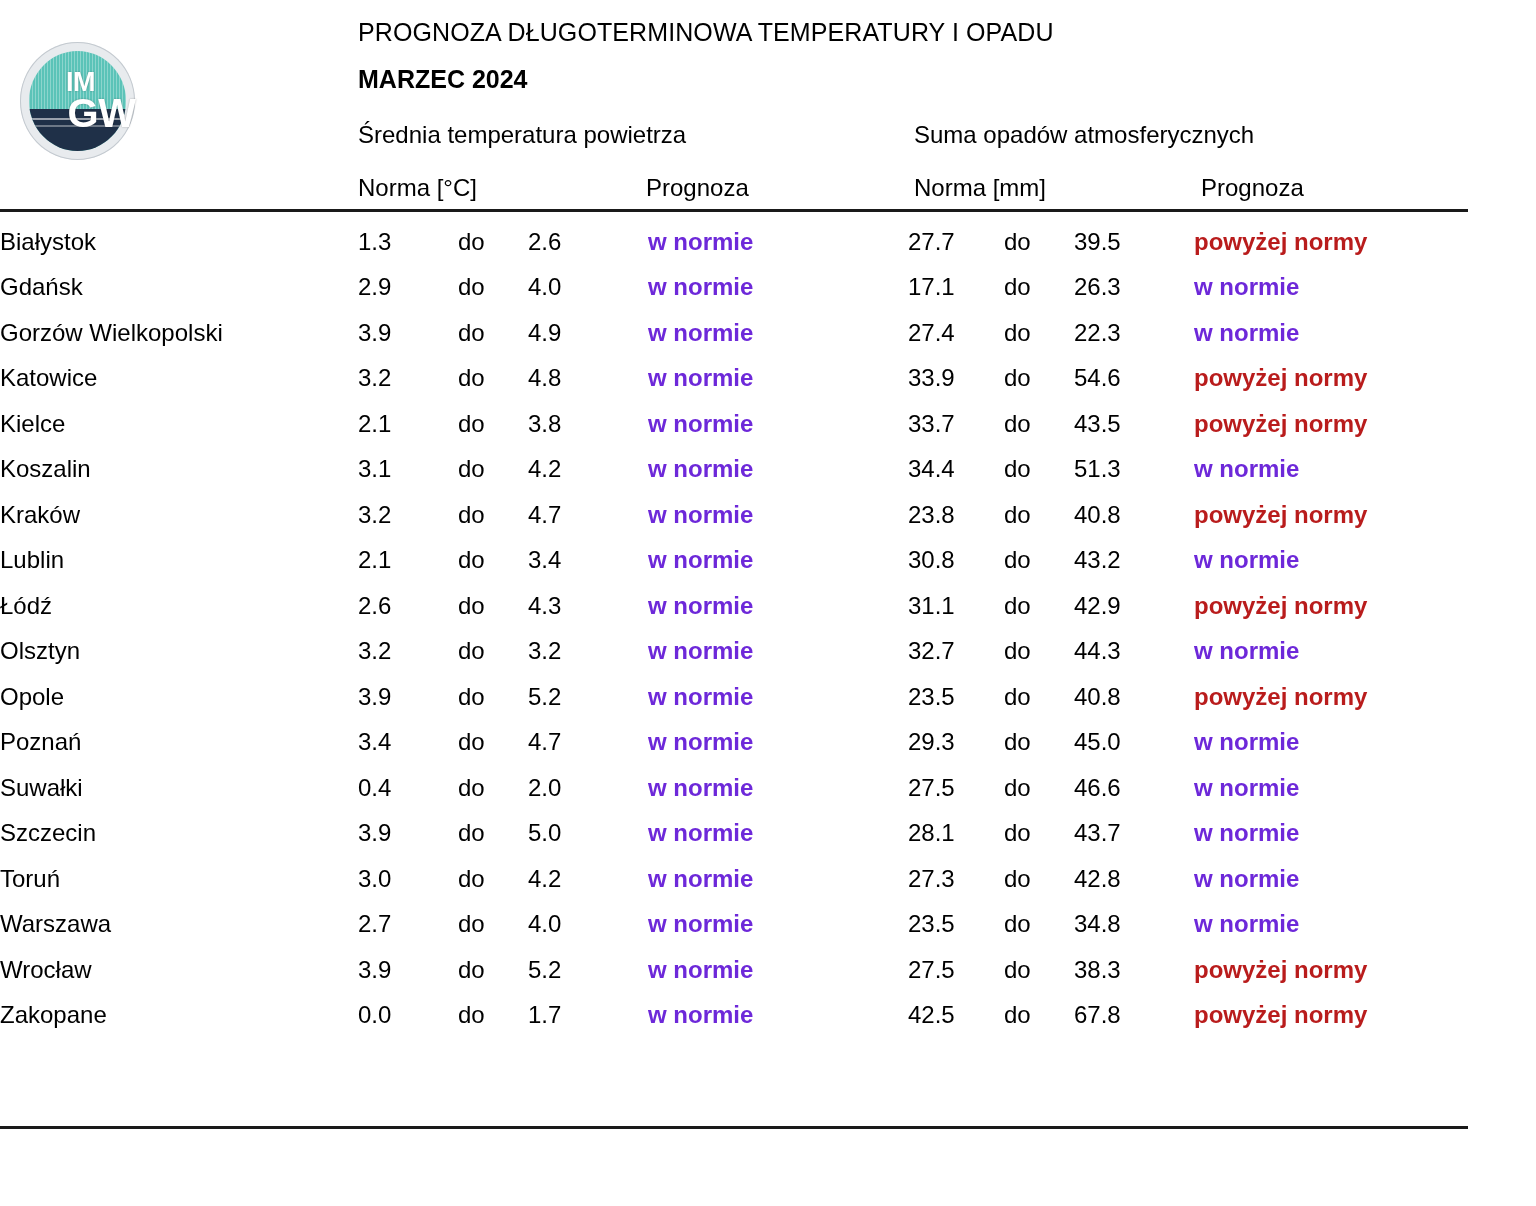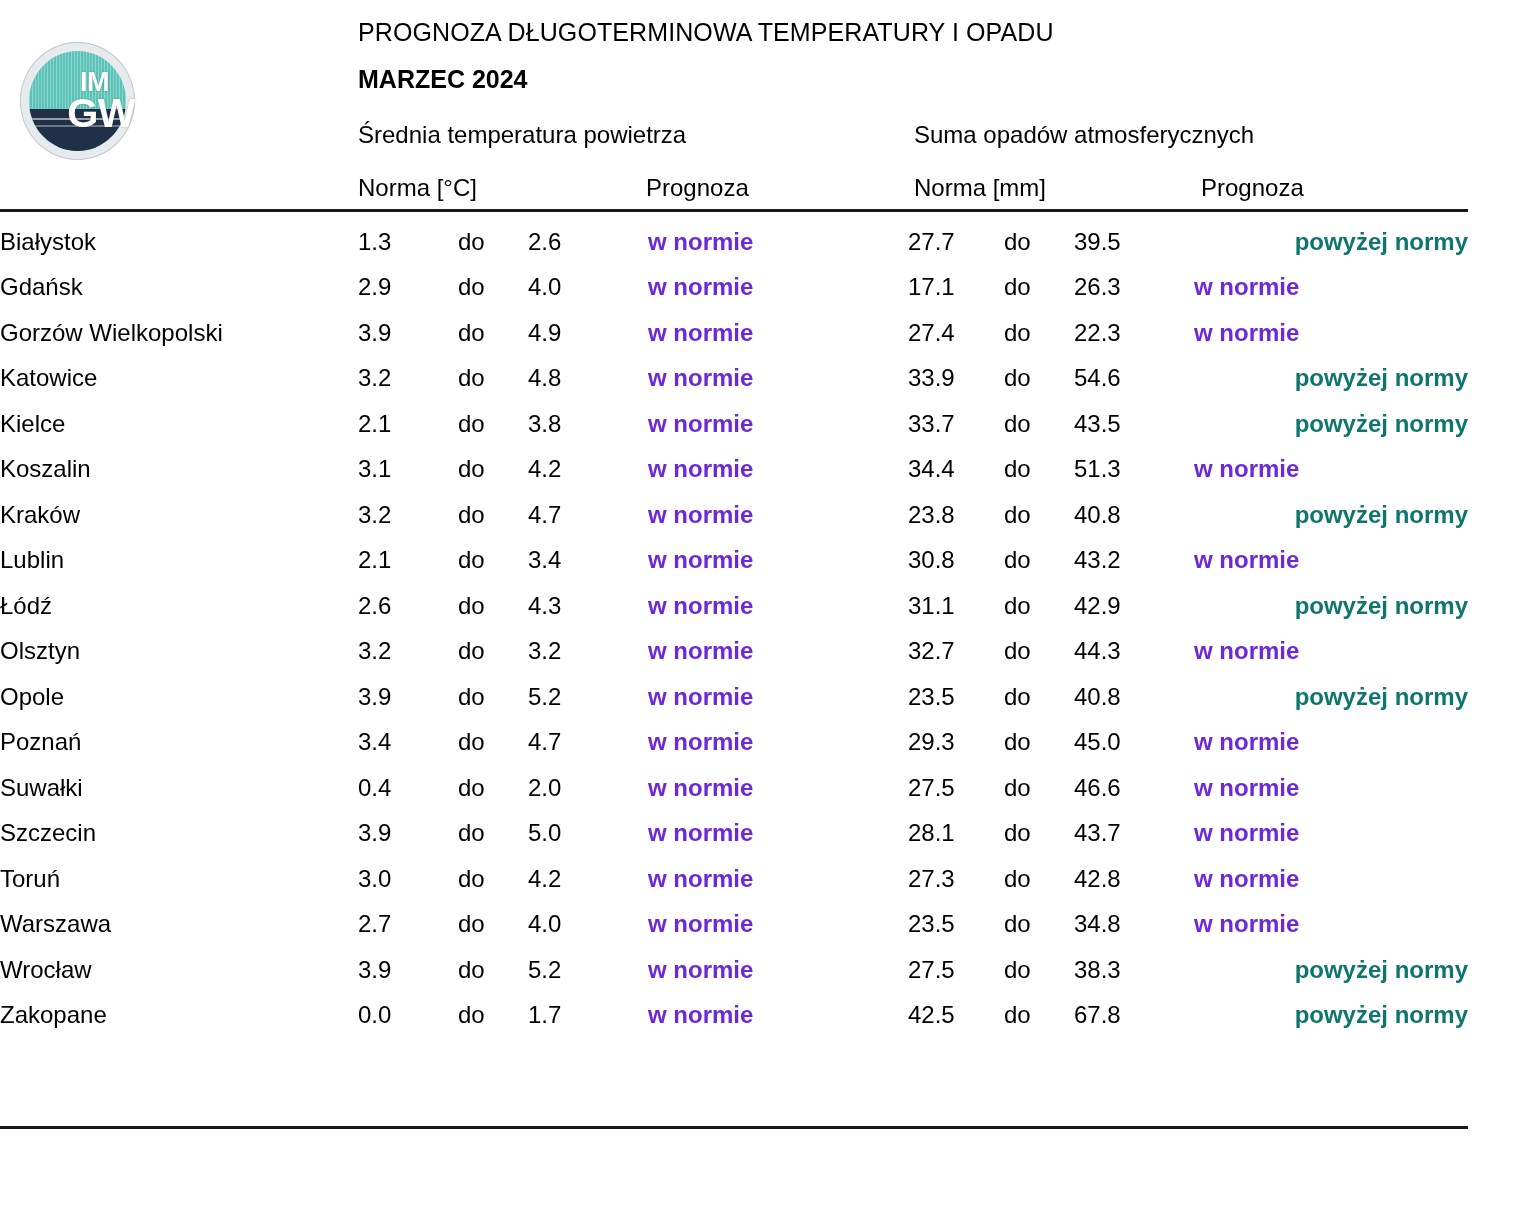--- a/index.html
+++ b/index.html
@@ -70,26 +70,26 @@
   }
   .logo-bottom::after {
     content: "";
     position: absolute;
     left: 0; right: 0; top: 38%;
     height: 2px;
     background: rgba(255,255,255,0.35);
   }
   .logo-text {
     position: absolute;
-    left: 0; top: 0;
+    left: 16px; top: 0;
     width: 115px;
     height: 118px;
     display: flex;
     flex-direction: column;
-    align-items: flex-end;
+    align-items: center;
     justify-content: center;
     color: #ffffff;
     font-weight: bold;
     font-family: "Liberation Sans", sans-serif;
     letter-spacing: -0.5px;
     line-height: 0.92;
     text-shadow: 0 0 2px rgba(0,0,0,0.30);
   }
   .logo-text .l1 { font-size: 27px; margin-right: 26px; }
   .logo-text .l2 { font-size: 40px; margin-left: 16px; }
@@ -169,21 +169,21 @@
   .c-city  { width: 358px; padding-left: 14px; }
   .c-tmin  { width: 100px; }
   .c-tdo   { width: 70px;  }
   .c-tmax  { width: 120px; }
   .c-tprog { width: 260px; font-weight: bold; }
   .c-pmin  { width: 96px;  }
   .c-pdo   { width: 70px;  }
   .c-pmax  { width: 120px; }
   .c-pprog { width: 274px; font-weight: bold; }
 
-  .above-norm { color: #0f766e; text-align: right; }
+  .above-norm { color: #b91c1c; }
   .in-norm    { color: #6d28d9; }
 </style>
 </head>
 <body>
 
 <div class="logo-wrap">
   <div class="logo-ring"></div>
   <div class="logo-inner">
     <div class="logo-bottom"></div>
   </div>

